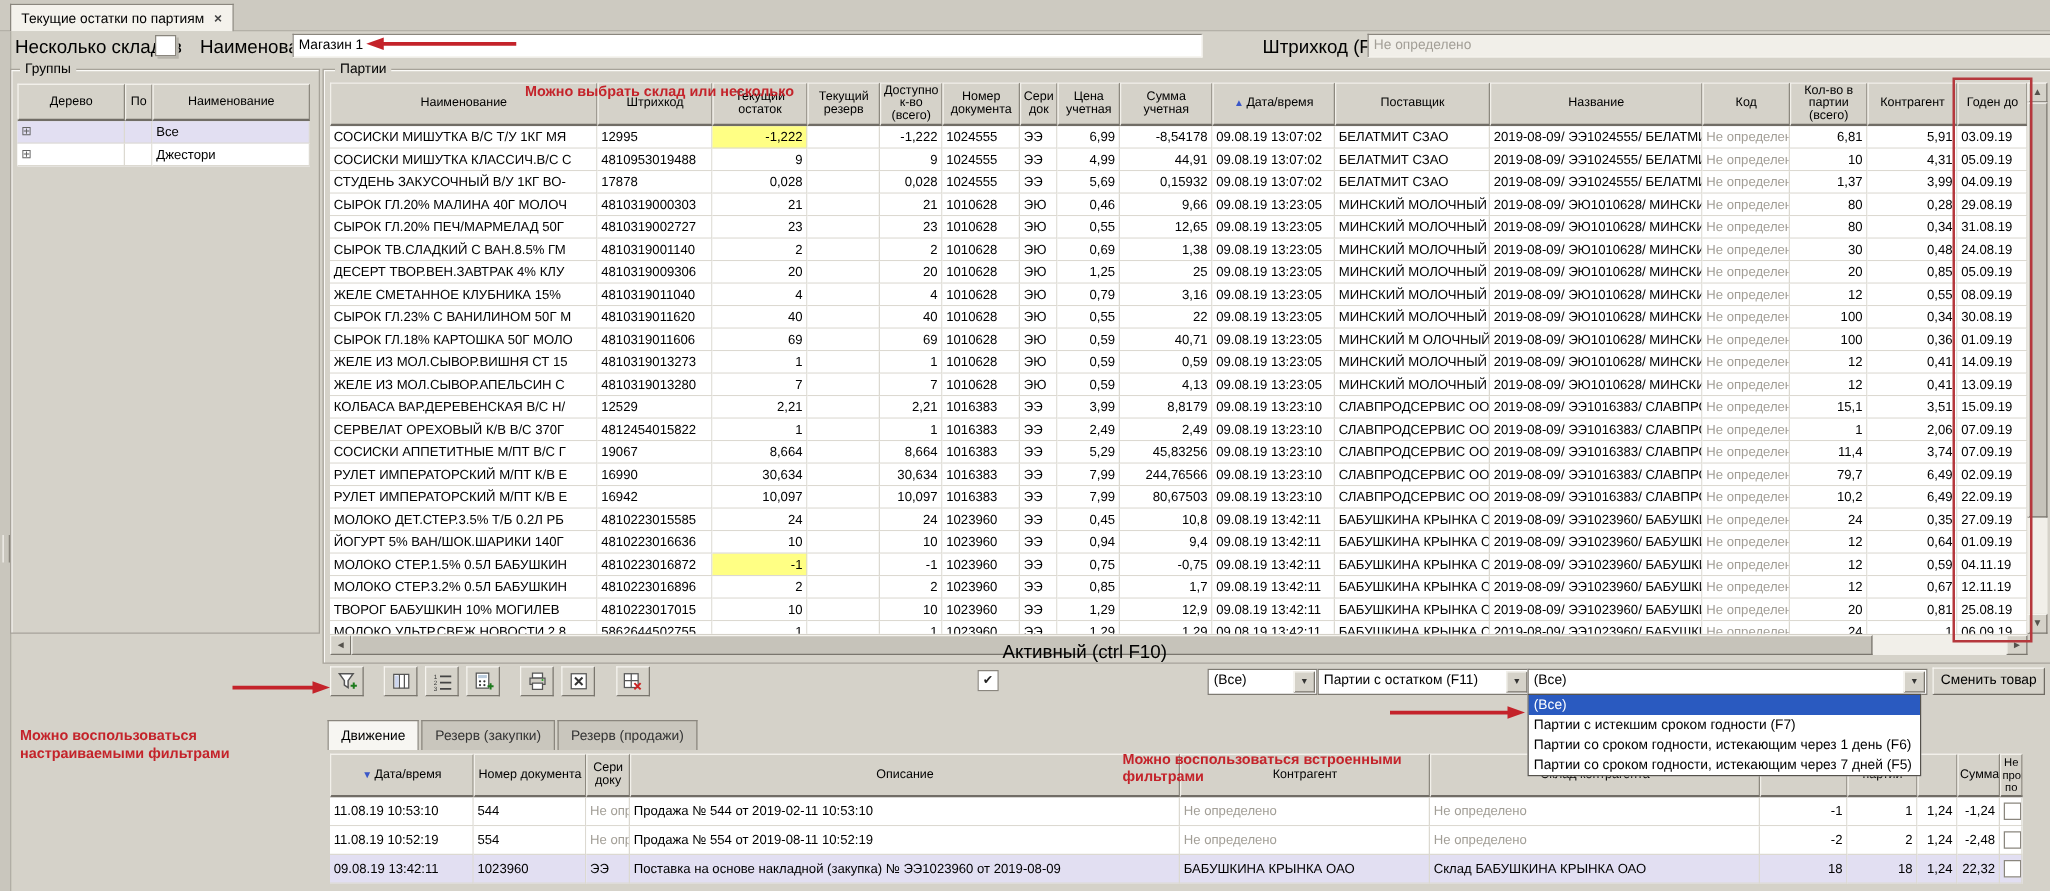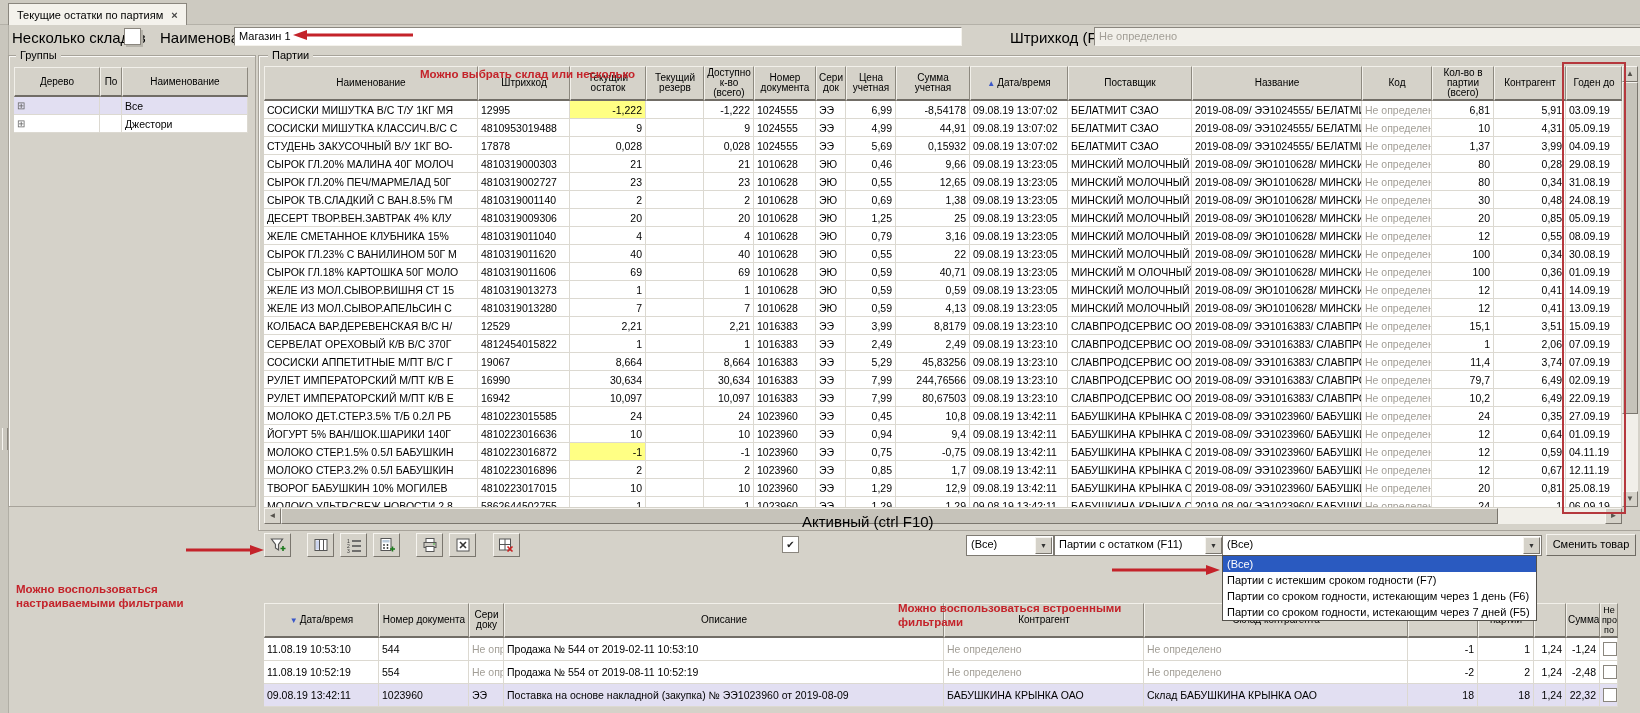--- a/index.html
+++ b/index.html
@@ -699,20 +699,23 @@
 <div class="abs note" style="left:898px;top:561px;">
   <div>Можно воспользоваться встроенными</div>
   <div>фильтрами</div>
 </div>
 <svg class="abs arrow" style="left:1112px;top:564px;" width="108" height="12" viewBox="0 0 108 12">
   <line x1="0" y1="6" x2="96" y2="6" stroke="#c4232a" stroke-width="3"></line>
   <polygon points="108,6 94,1 94,11" fill="#c4232a"></polygon>
 </svg>
 
 <div class="abs" style="left:258px;top:572px;width:1382px;height:141px;background:#d5d2c9;">
+  <div class="abs" style="left:4px;top:4px;">
+    <span class="mtab active">Движение</span><span class="mtab">Резерв (закупки)</span><span class="mtab">Резерв (продажи)</span>
+  </div>
   <table class="grid mgrid abs" style="left:6px;top:31px;width:1354px;">
     <colgroup>
       <col style="width:115px">
         <col style="width:90px">
         <col style="width:35px">
         <col style="width:440px">
       <col style="width:200px">
         <col style="width:264px">
         <col style="width:70px">
         <col style="width:56px">

